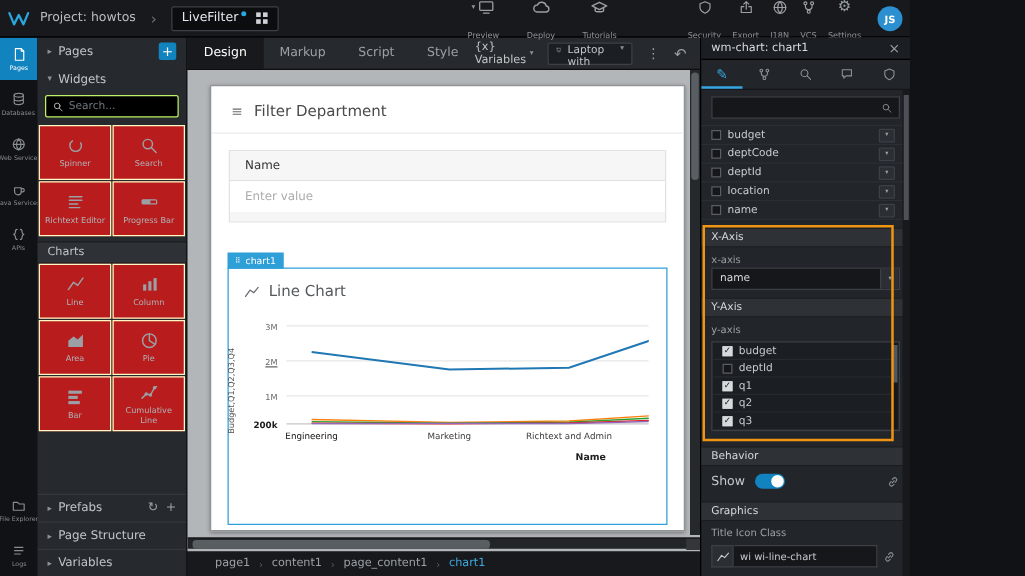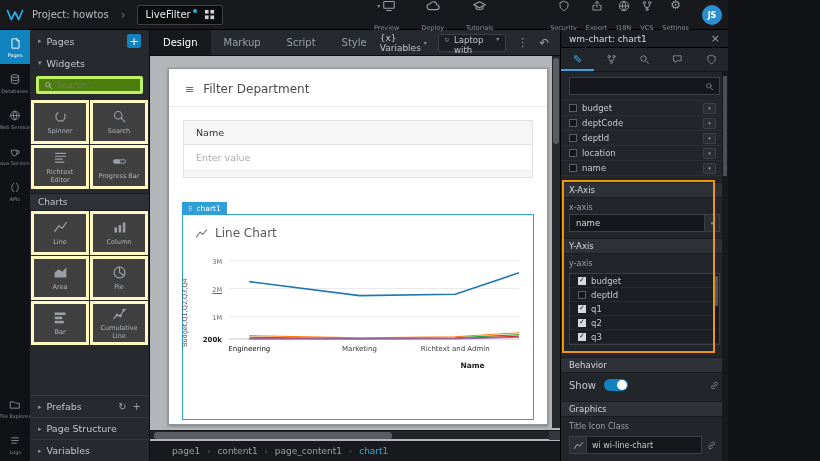--- a/index.html
+++ b/index.html
@@ -37,25 +37,25 @@
 .rail-label{font-size:5.5px;white-space:nowrap;transform:scale(.92)}
 .rail-spacer{flex:1}
 
 
 .widget-panel{flex:0 0 120px;width:120px;background:#26292d;display:flex;flex-direction:column;border-right:1px solid #0c0d0f;overflow:hidden}
 .wp-row{flex:0 0 22px;height:22px;display:flex;align-items:center;padding:0 8px;font-size:9.5px;color:#c2c6c9;cursor:pointer}
 .wp-row.bordered{border-top:1px solid #34383d}
 .wp-caret{color:#8d9298;margin-right:5px;font-size:7px}
 .wp-plus{margin-left:auto;width:14px;height:14px;background:#1184c0;color:#fff;display:flex;align-items:center;justify-content:center;font-size:11px;border-radius:2px}
 .wp-tools{margin-left:auto;display:flex;gap:6px;color:#9aa0a6;font-size:10px}
-.wp-search{flex:0 0 18px;margin:2px 6px 6px;height:18px;background:#4d7c0f;border:3px solid #bef264;border-radius:2px;display:flex;align-items:center;padding:0 5px;gap:4px;color:#6d7artisan}
+.wp-search{flex:0 0 18px;margin:2px 6px 6px;height:18px;background:#000000;border:1px solid #bef264;border-radius:2px;display:flex;align-items:center;padding:0 5px;gap:4px;color:#6d7artisan}
 .wp-search input{flex:1;min-width:0;background:transparent;border:none;outline:none;color:#c6cacd;font-size:8.5px;font-family:inherit}
 .wp-search input::placeholder{color:#6f757b}
 .tile-grid{display:grid;grid-template-columns:1fr 1fr;gap:1px;padding:0 1px;flex:0 0 auto}
-.tile{height:44px;background:#404040;border:3px solid #fef9c3;display:flex;flex-direction:column;align-items:center;justify-content:center;gap:4px;color:#9aa0a6;cursor:pointer}
+.tile{height:44px;background:#b91c1c;border:1px solid #fef9c3;display:flex;flex-direction:column;align-items:center;justify-content:center;gap:4px;color:#9aa0a6;cursor:pointer}
 .tile-label{font-size:6.5px;color:#aeb3b8;text-align:center;line-height:1.1;padding:0 2px}
 .section-bar{flex:0 0 18px;height:18px;background:#2e3237;display:flex;align-items:center;padding:0 8px;font-size:9px;color:#bfc3c7;border-top:1px solid #1a1c1f;border-bottom:1px solid #1a1c1f;margin-top:4px}
 
 
 .center-col{flex:1;display:flex;flex-direction:column;min-width:0}
 .design-toolbar{flex:0 0 26px;height:26px;background:#26292d;display:flex;align-items:stretch;border-bottom:1px solid #0c0d0f}
 .dt-tab{display:flex;align-items:center;padding:0 13px;font-size:10px;color:#9aa0a6;cursor:pointer}
 .dt-tab.active{background:#17191c;color:#fff}
 .dt-cluster{margin-left:auto;display:flex;align-items:center;gap:11px;padding-right:8px}
 .dt-vars{font-size:9px;color:#c2c6c9;display:flex;align-items:center;gap:3px;cursor:pointer}

